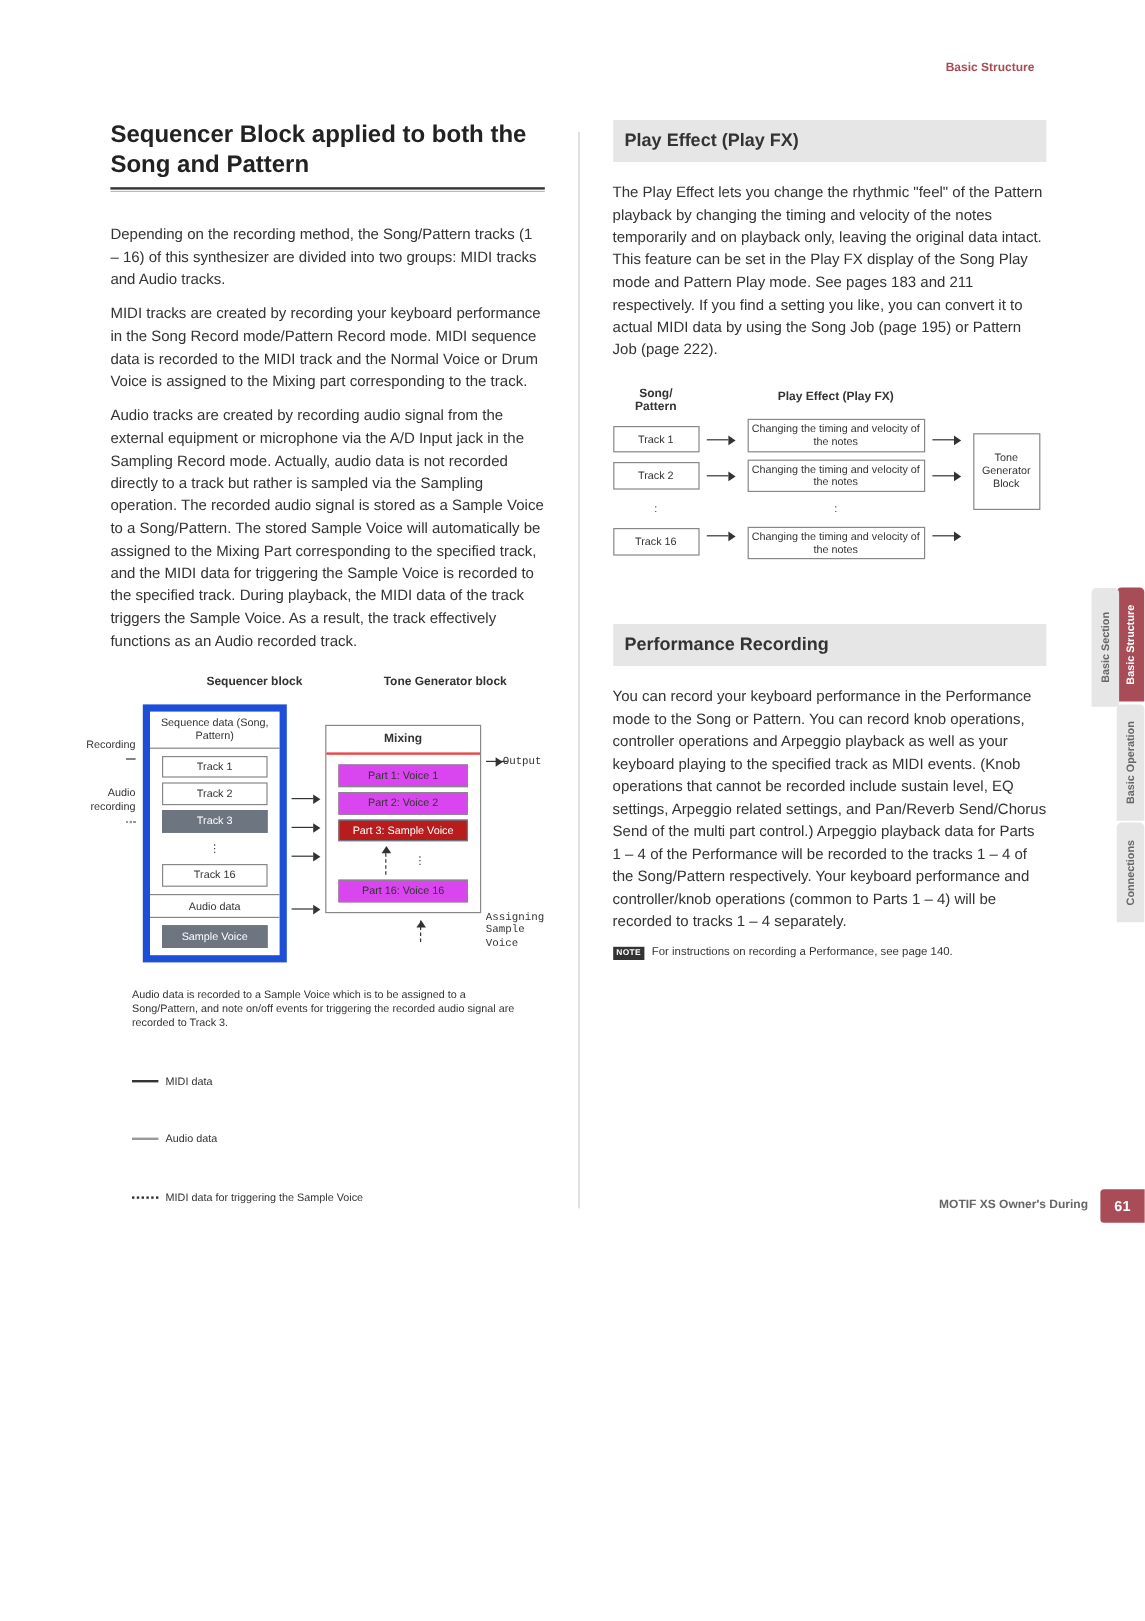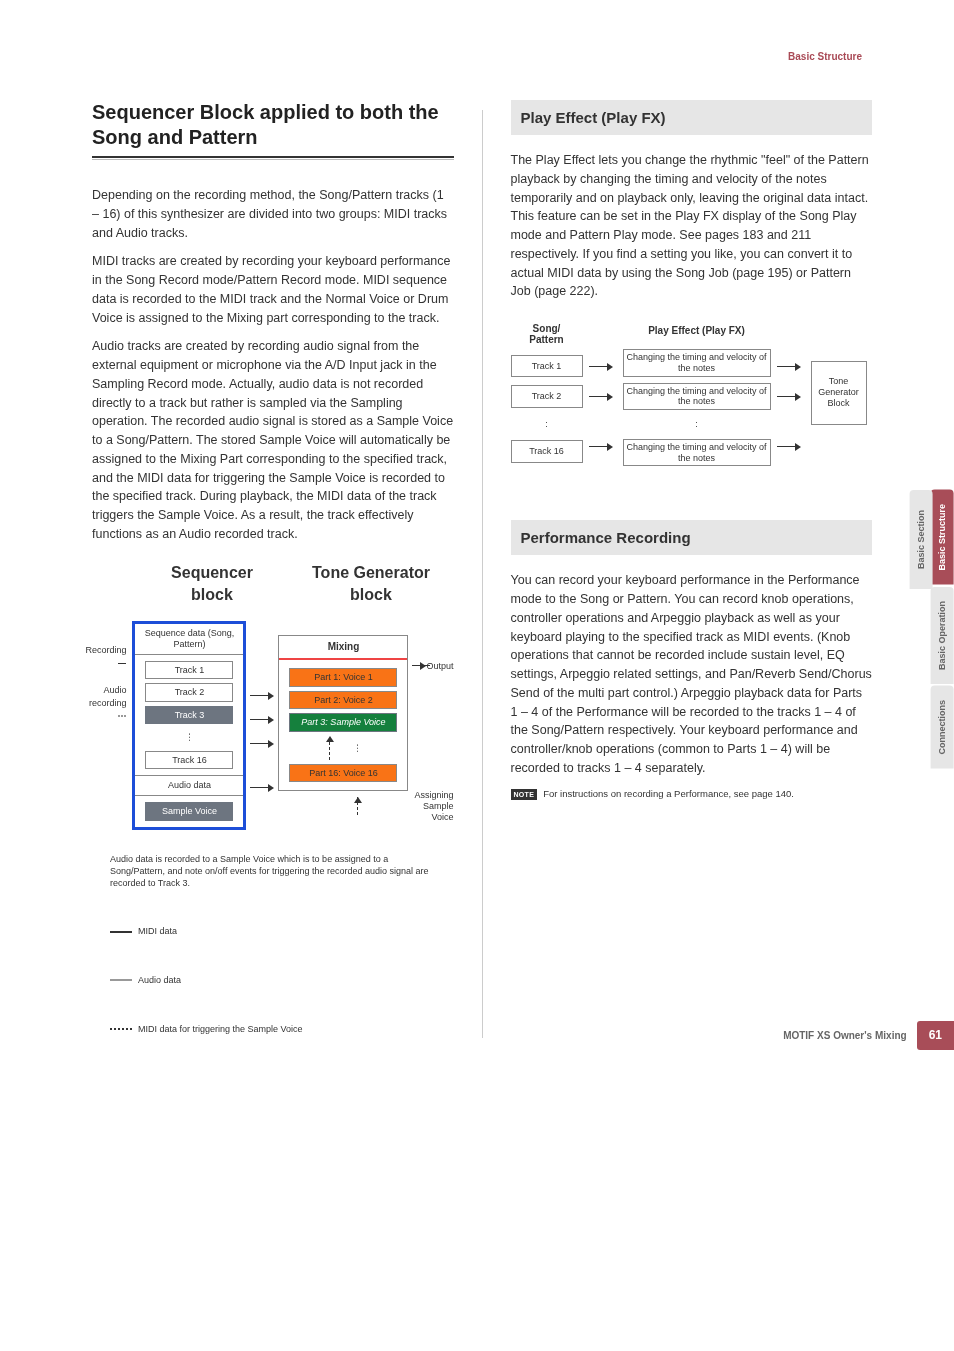--- a/index.html
+++ b/index.html
@@ -70,38 +70,38 @@
   }
   
   .diagram1 {
     margin-top: 18px;
     font-size: 9px;
     color: #333;
   }
   .dg1-headers {
     display: flex;
     font-weight: bold;
-    font-size: 16px;
+    font-size: 10px;
     margin-bottom: 4px;
   }
   .dg1-headers > div { text-align: center; }
   .dg1-body {
     display: flex;
     align-items: center;
     gap: 4px;
   }
   .dg1-left-labels {
     width: 56px;
     font-size: 9px;
     text-align: right;
     position: relative;
     height: 230px;
   }
   .dg1-seq-col {
-    border: 3px solid #1d4ed8;
+    border: 6px solid #1d4ed8;
     width: 120px;
   }
   .dg1-seq-title {
     border-bottom: 1px solid #888;
     text-align: center;
     padding: 4px 2px;
     font-size: 9px;
     line-height: 1.2;
   }
   .dg1-tracklist {
@@ -205,32 +205,32 @@
     flex-direction: column;
     gap: 4px;
     align-items: center;
   }
   .dg1-part {
     border: 1px solid #888;
     width: 108px;
     text-align: center;
     padding: 2px 0;
     font-size: 9px;
-    background: #f97316;
+    background: #d946ef;
   }
   .dg1-part.hl {
-    background: #15803d;
+    background: #b91c1c;
     color: #fff;
     border-color: #6d7580;
-    font-style: italic;
   }
   .dg1-output {
     width: 50px;
     font-size: 9px;
-    text-align: right;
+    text-align: left;
+    font-family: Liberation Mono, monospace;
   }
   .dg1-caption {
     font-size: 9px;
     color: #333;
     margin-top: 14px;
     margin-left: 18px;
     margin-right: 10px;
     line-height: 1.3;
   }
   .legend {
@@ -548,16 +548,16 @@
   <div class="side-tabs">
     <div class="tab tab-active">Basic Structure</div>
     <div class="tab tab-a">Basic Operation</div>
     <div class="tab tab-a">Connections</div>
   </div>
   <div class="subtab-col">
     <div class="subtab">Basic Section</div>
   </div>
 
   <div class="footer">
-    <span>MOTIF XS Owner's Mixing</span>
+    <span>MOTIF XS Owner's During</span>
     <span class="pg">61</span>
   </div>
 </div>
 
 </body></html>

